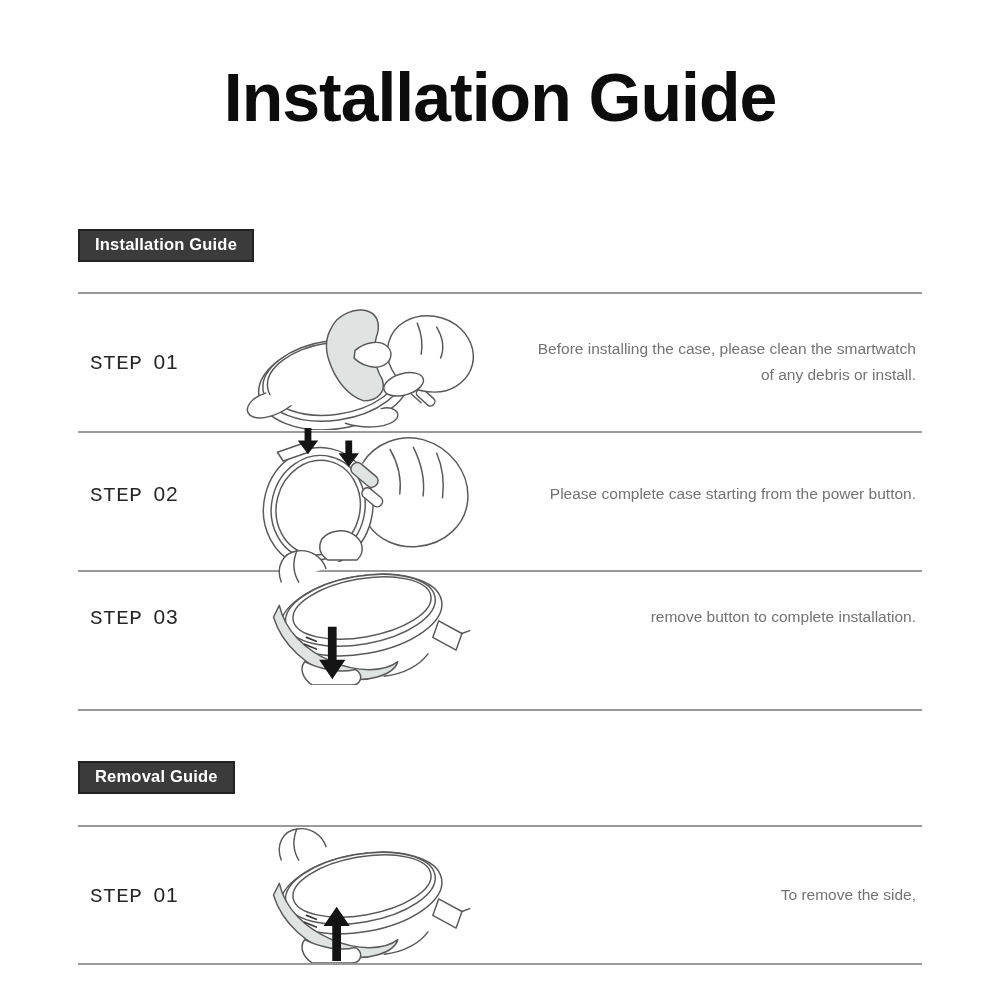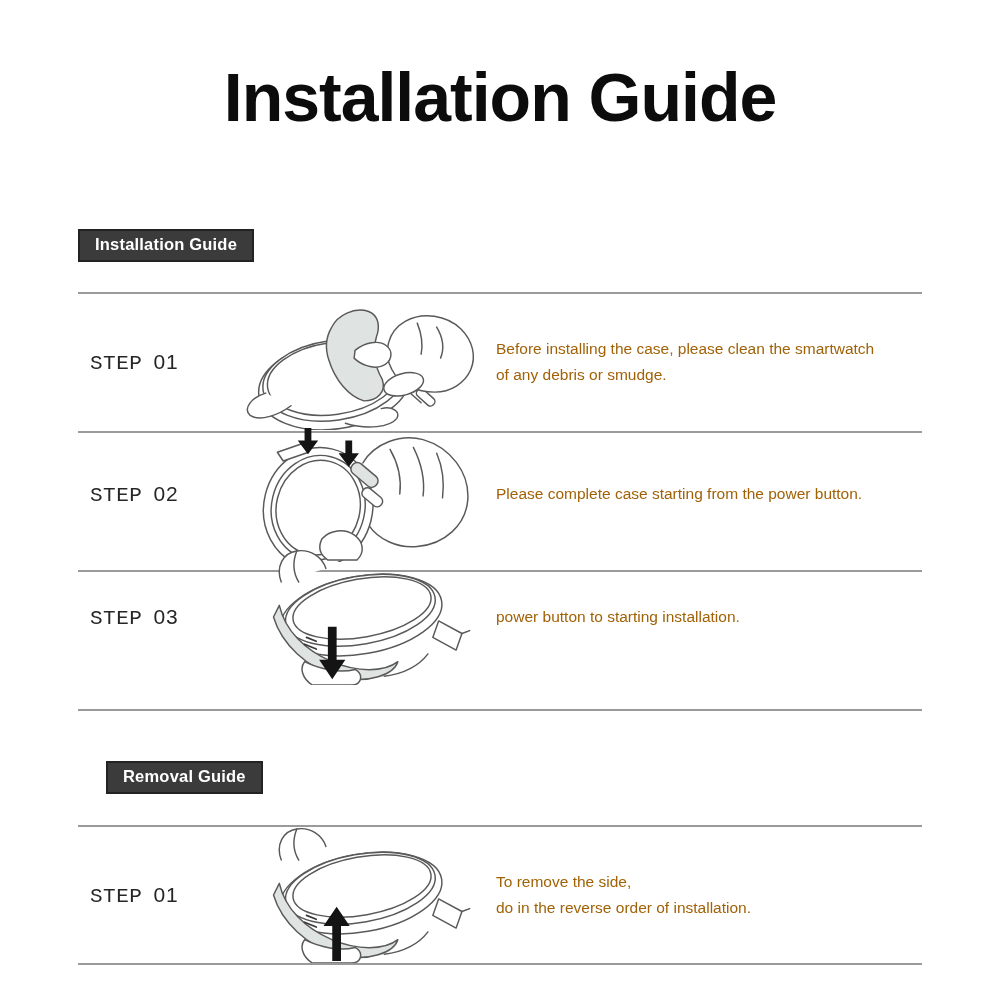--- a/index.html
+++ b/index.html
@@ -12,40 +12,40 @@
     letter-spacing:-1px; line-height:1.1;
   }
 
   .badge {
     position:absolute; left:78px; display:inline-block;
     background:#3b3b3b; color:#ffffff; border:2px solid #232323;
     font-size:16.5px; font-weight:700; letter-spacing:0.2px;
     padding:4px 15px 6px 15px; white-space:nowrap;
   }
   .badge-install { top:229px; }
-  .badge-removal { top:761px;margin-left:28px; }
+  .badge-removal { top:761px; }
 
   .divider { position:absolute; left:78px; width:844px; height:2px; background:#9a9a9a; }
   .d1 { top:292px; } .d2 { top:431px; } .d3 { top:570px; }
   .d4 { top:709px; } .d5 { top:825px; } .d6 { top:963px; }
 
   .step-row {
     position:absolute; left:78px; width:844px; height:136px;
     display:flex; align-items:center;
   }
   .r1 { top:294px; } .r2 { top:426px; } .r3 { top:549px; } .r4 { top:827px; }
 
   .step-label { width:152px; padding-left:12px; font-size:21px; color:#262626; white-space:nowrap; flex:none; }
   .step-label .word { font-weight:400; letter-spacing:0.5px;font-family:Liberation Mono, monospace; }
   .step-label .num { font-weight:400; margin-left:11px; letter-spacing:1px;margin-top:36px; }
 
   .illus { width:256px; height:136px; flex:none; display:flex; align-items:center; justify-content:center; overflow:visible; }
   .illus svg { display:block; }
 
-  .step-text { flex:1; padding-left:10px; padding-right:6px; font-size:15.5px; line-height:26px; color:#a16207; }
+  .step-text { flex:1; padding-left:10px; padding-right:6px; font-size:15.5px; line-height:26px; color:#737373;text-align:right; }
   .step-text .line { white-space:nowrap; }
 </style>
 </head>
 <body>
 
 <div class="page">
 
   <h1 class="main-title">Installation Guide</h1>
 
   <div class="badge badge-install">Installation Guide</div>
@@ -81,21 +81,21 @@
           <path d="M160 78 C150 60 156 38 174 28 C192 18 216 22 231 36 C243 48 247 64 241 78 C235 92 220 101 204 101 C186 101 168 94 160 78 Z" fill="#ffffff"></path>
           <path d="M122 58 C132 50 146 47 154 53 C162 59 160 70 150 74 C140 78 127 72 121 66 Z" fill="#ffffff"></path>
           <ellipse cx="172" cy="93" rx="21" ry="11" transform="rotate(-16 172 93)" fill="#ffffff"></ellipse>
           <path d="M206 34 C212 44 214 56 210 66"></path>
           <path d="M186 30 C190 40 192 52 190 62"></path>
         </g>
       </svg>
     </div>
     <div class="step-text">
       <div class="line">Before installing the case, please clean the smartwatch</div>
-      <div class="line">of any debris or smudge.</div>
+      <div class="line">of any debris or install.</div>
     </div>
   </div>
 
   <div class="step-row r2">
     <div class="step-label">
       <span class="word">STEP</span><span class="num">02</span>
     </div>
     <div class="illus">
       <svg width="250" height="136" viewBox="0 0 250 140">
         <g stroke="#595959" stroke-width="1.5" fill="none" stroke-linecap="round" stroke-linejoin="round">
@@ -156,21 +156,21 @@
           <path d="M70 116 C86 124 106 128 122 124 C131 129 129 140 118 140 L78 140 C67 133 65 122 70 116 Z" fill="#ffffff"></path>
           <path d="M152 131 C172 129 188 120 197 108"></path>
         </g>
 
         <g fill="#141414" stroke="none">
           <path d="M94 80 h9 v34 h9 l-13.5 20 -13.5 -20 h9 z"></path>
         </g>
       </svg>
     </div>
     <div class="step-text">
-      <div class="line">power button to starting installation.</div>
+      <div class="line">remove button to complete installation.</div>
     </div>
   </div>
 
   <div class="badge badge-removal">Removal Guide</div>
 
   <div class="divider d5"></div>
   <div class="divider d6"></div>
 
   <div class="step-row r4">
     <div class="step-label">
@@ -199,17 +199,16 @@
           <path d="M152 131 C172 129 188 120 197 108"></path>
         </g>
 
         <g fill="#141414" stroke="none">
           <path d="M103 82 L116.5 102 h-9 v36 h-9 v-36 h-9 z"></path>
         </g>
       </svg>
     </div>
     <div class="step-text">
       <div class="line">To remove the side,</div>
-      <div class="line">do in the reverse order of installation.</div>
     </div>
   </div>
 
 </div>
 
 </body></html>

